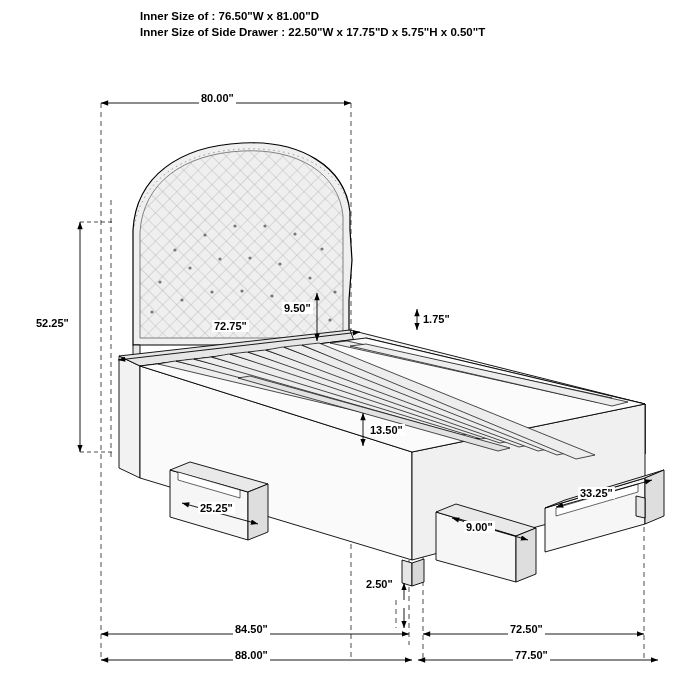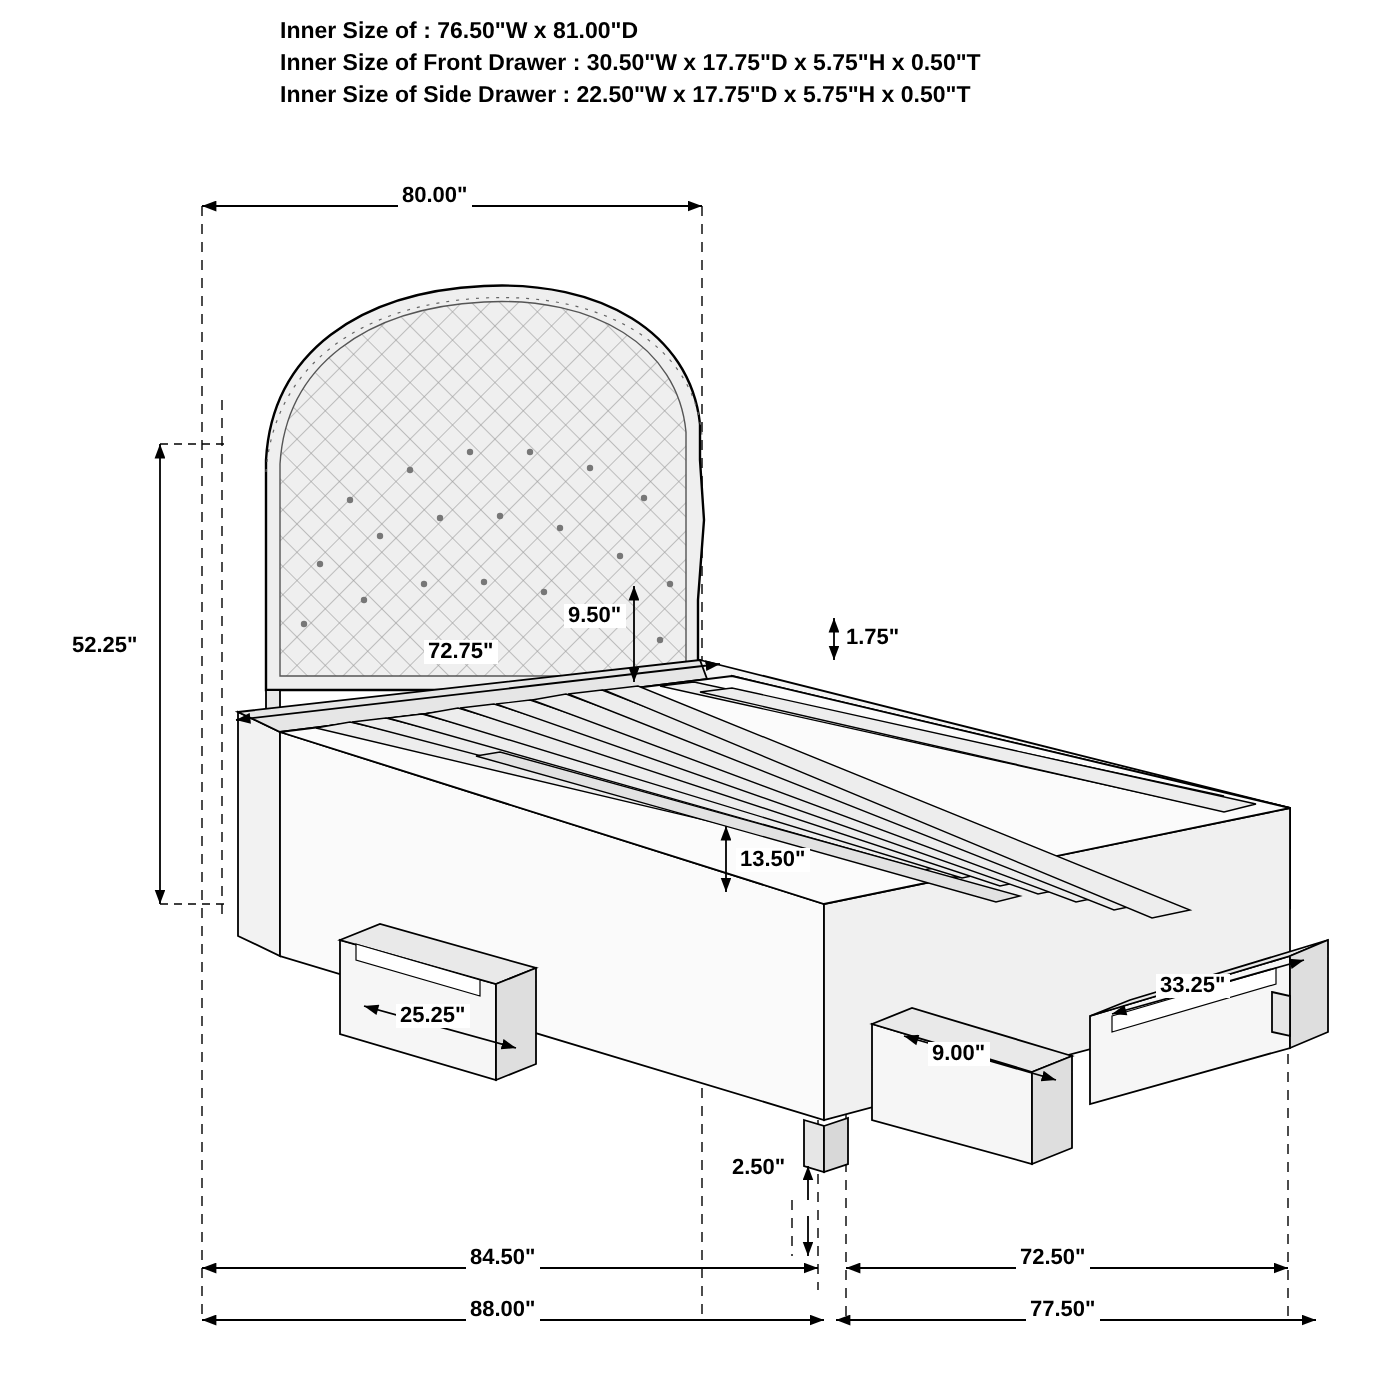--- a/index.html
+++ b/index.html
@@ -10,21 +10,20 @@
   svg{position:absolute;left:0;top:0;}
   .lbl{position:absolute;font-size:11px;font-weight:bold;color:#000;background:#fff;padding:0 2px;white-space:nowrap;}
 </style>
 </head>
 <body>
 
 <div id="stage">
 
   <div class="hdr">
     <div>Inner Size of : 76.50"W x 81.00"D</div>
-    <div>Inner Size of Front Drawer : 30.50"W x 17.75"D x 5.75"H x 0.50"T</div>
     <div>Inner Size of Side Drawer : 22.50"W x 17.75"D x 5.75"H x 0.50"T</div>
   </div>
 
   <svg width="700" height="700" viewBox="0 0 700 700">
     <defs>
       <marker id="ah" markerWidth="9" markerHeight="9" refX="8" refY="3" orient="auto" markerUnits="strokeWidth">
         <path d="M0,0 L8,3 L0,6 z" fill="#000"></path>
       </marker>
       <marker id="ahs" markerWidth="9" markerHeight="9" refX="0" refY="3" orient="auto" markerUnits="strokeWidth">
         <path d="M8,0 L0,3 L8,6 z" fill="#000"></path>

